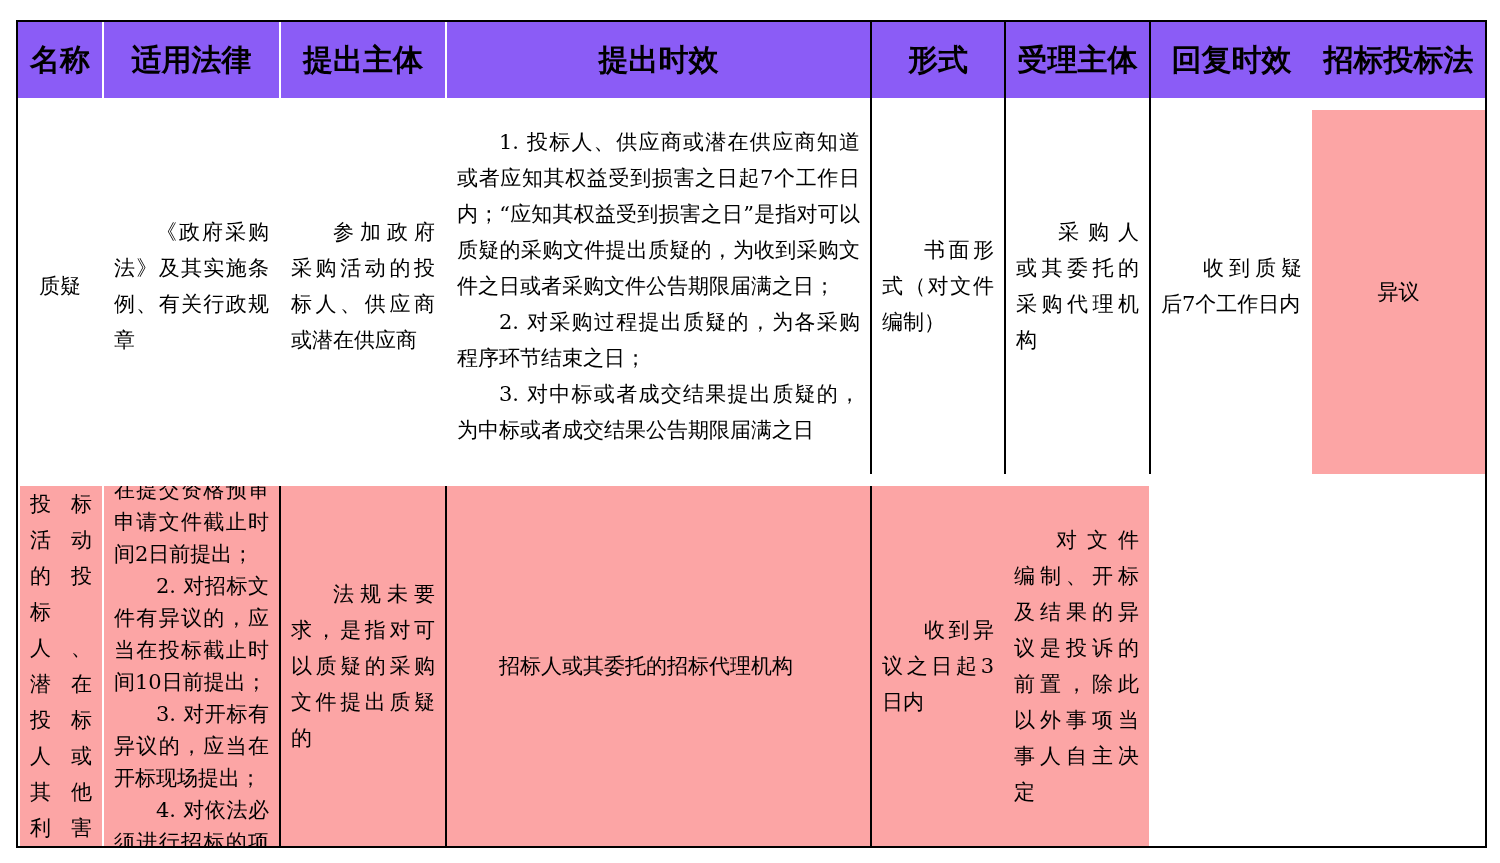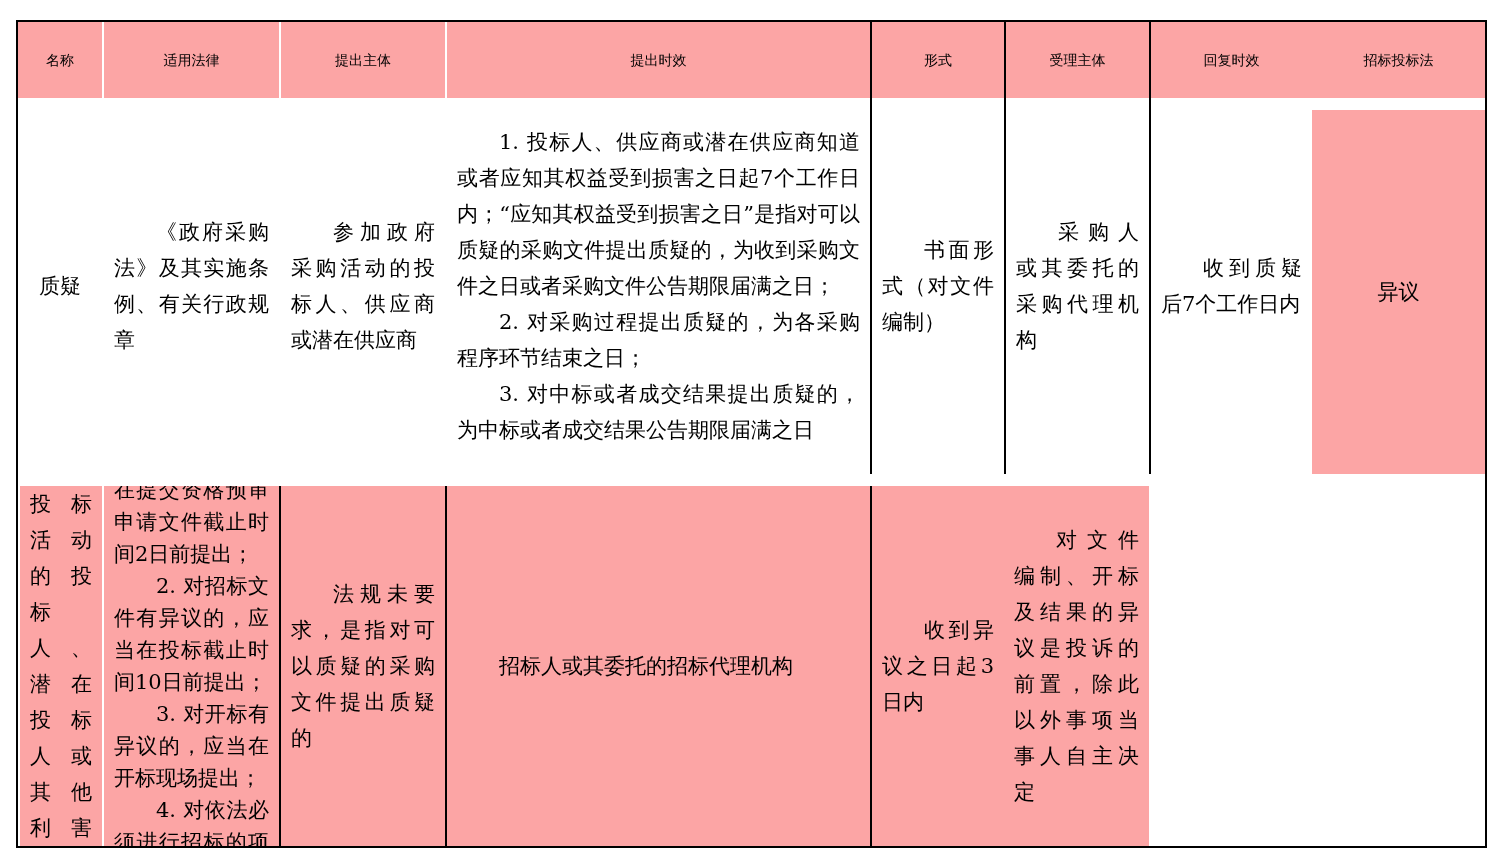--- a/index.html
+++ b/index.html
@@ -18,23 +18,23 @@
   .cell{
     box-sizing:border-box;
     display:flex;flex-direction:column;justify-content:center;
     padding:6px 10px;overflow:hidden;
   }
   
   .sep-white{border-left:2px solid #ffffff;}
   
   .sep-black{border-left:2px solid #000000;}
   .head{
-    background:#fca5a5;
+    background:#8b5cf6;
     align-items:center;justify-content:center;
-    font-weight:normal;font-size:14px;line-height:26px;
+    font-weight:bold;font-size:30px;line-height:26px;
     white-space:nowrap;
   }
   .r1{background:#ffffff;}
   .r2{background:#fca5a5;margin-top:12px;}
   .para{
     margin:0;font-size:21px;line-height:36px;
     text-indent:2em;text-align:justify;text-justify:inter-ideograph;
   }
   .r2 .tight .para,.tight .para{line-height:32px;}
   .r2.cell-timeliness .para{line-height:32px;}

